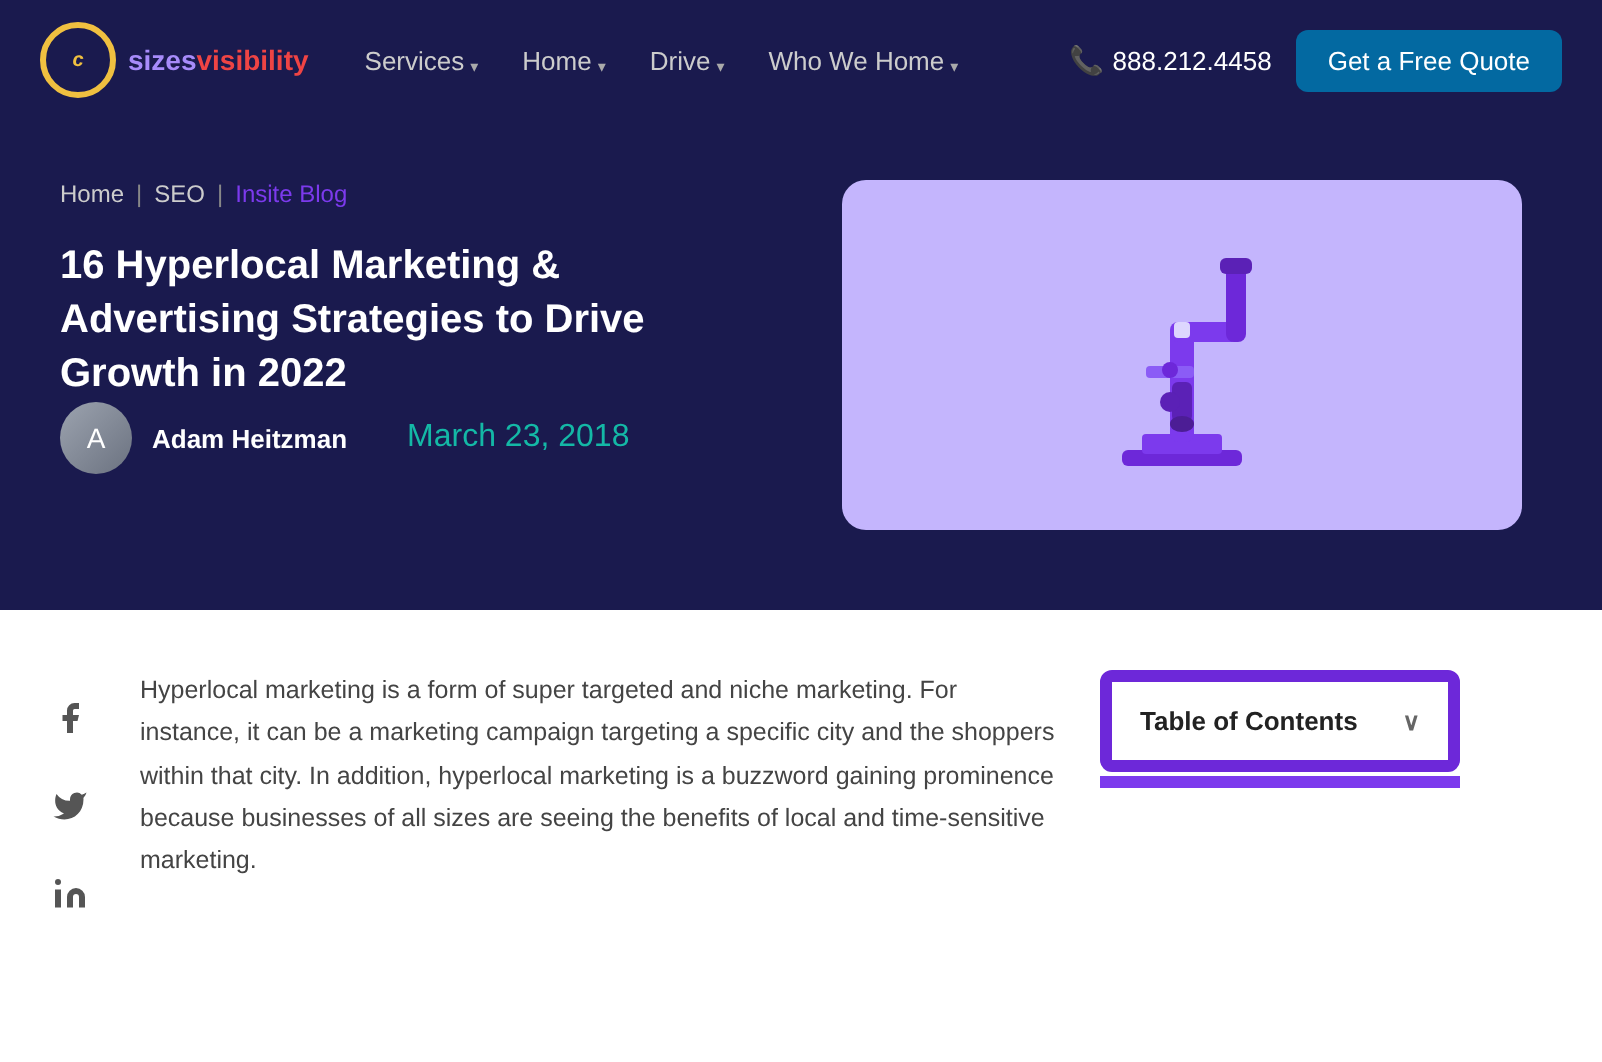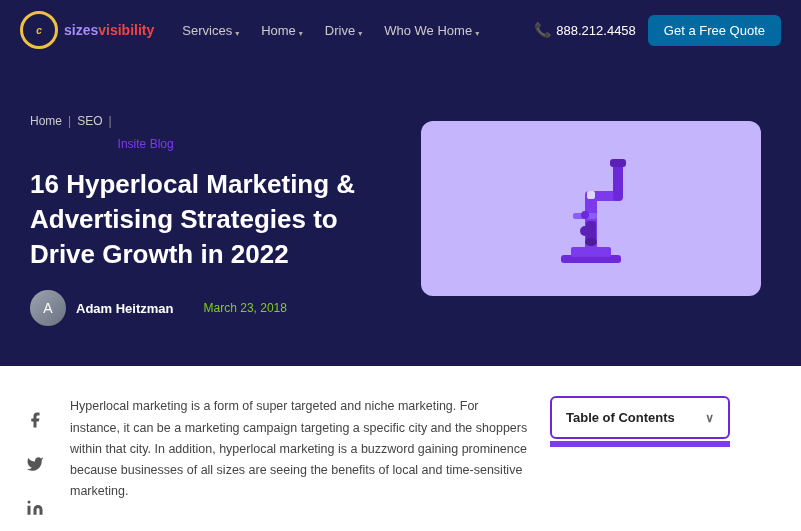--- a/index.html
+++ b/index.html
@@ -96,27 +96,26 @@
     }
     .breadcrumb {
       display: flex;
       align-items: center;
       gap: 6px;
       margin-bottom: 16px;
       font-size: 12px;
     }
     .breadcrumb a { color: #ccc; text-decoration: none; }
     .breadcrumb .sep { color: #888; }
-    .breadcrumb .active { color: #7c3aed; margin-top: 47px; }
+    .breadcrumb .active { color: #7c3aed; }
     .hero-title {
       color: #fff;
-      font-size: 26px;
+      font-size: 20px;
       font-weight: bold;
       line-height: 1.35;
-      margin-bottom: 18px;
     }
     .author-area {
       display: flex;
       align-items: center;
       gap: 10px;
     }
     .avatar-circle {
       width: 36px;
       height: 36px;
       border-radius: 50%;
@@ -127,22 +126,22 @@
       font-size: 14px;
       color: #fff;
     }
     .author-name {
       color: #fff;
       font-size: 13px;
       font-weight: bold;
       text-align: right;
     }
     .author-date {
-      color: #84cc16;
-      font-size: 12px;
+      color: #14b8a6;
+      font-size: 16px;
       margin-left: 20px;
     }
     .hero-image-area {
       flex: 1;
       display: flex;
       align-items: center;
       justify-content: center;
       margin-left: 20px;
     }
     .hero-image-box {
@@ -193,21 +192,21 @@
       font-size: 12.5px;
       color: #444;
       line-height: 1.7;
       margin-bottom: 16px;
     }
     .toc-sidebar {
       min-width: 180px;
       max-width: 200px;
     }
     .toc-box {
-      border: 2px solid #6d28d9;
+      border: 6px solid #6d28d9;
       border-radius: 6px;
       overflow: hidden;
     }
     .toc-header {
       display: flex;
       align-items: center;
       justify-content: space-between;
       padding: 12px 14px;
       font-size: 13px;
       font-weight: bold;

